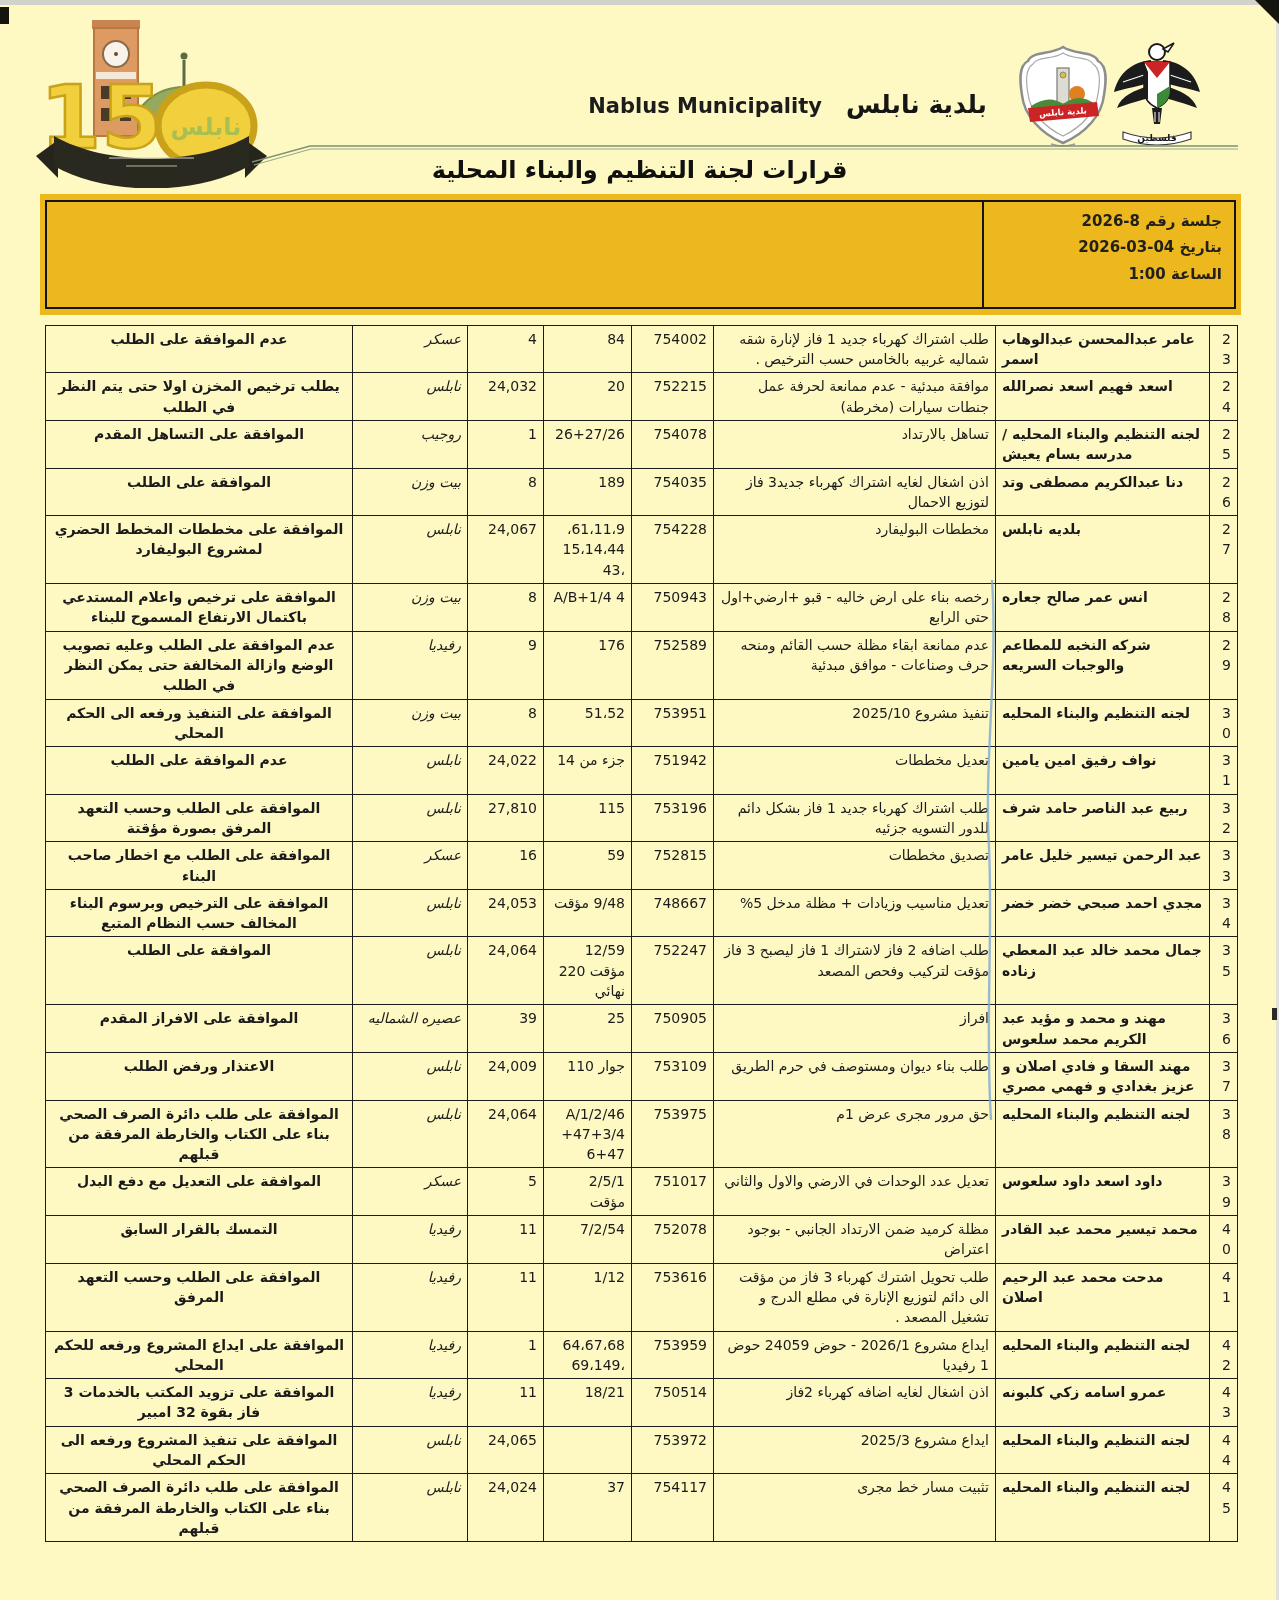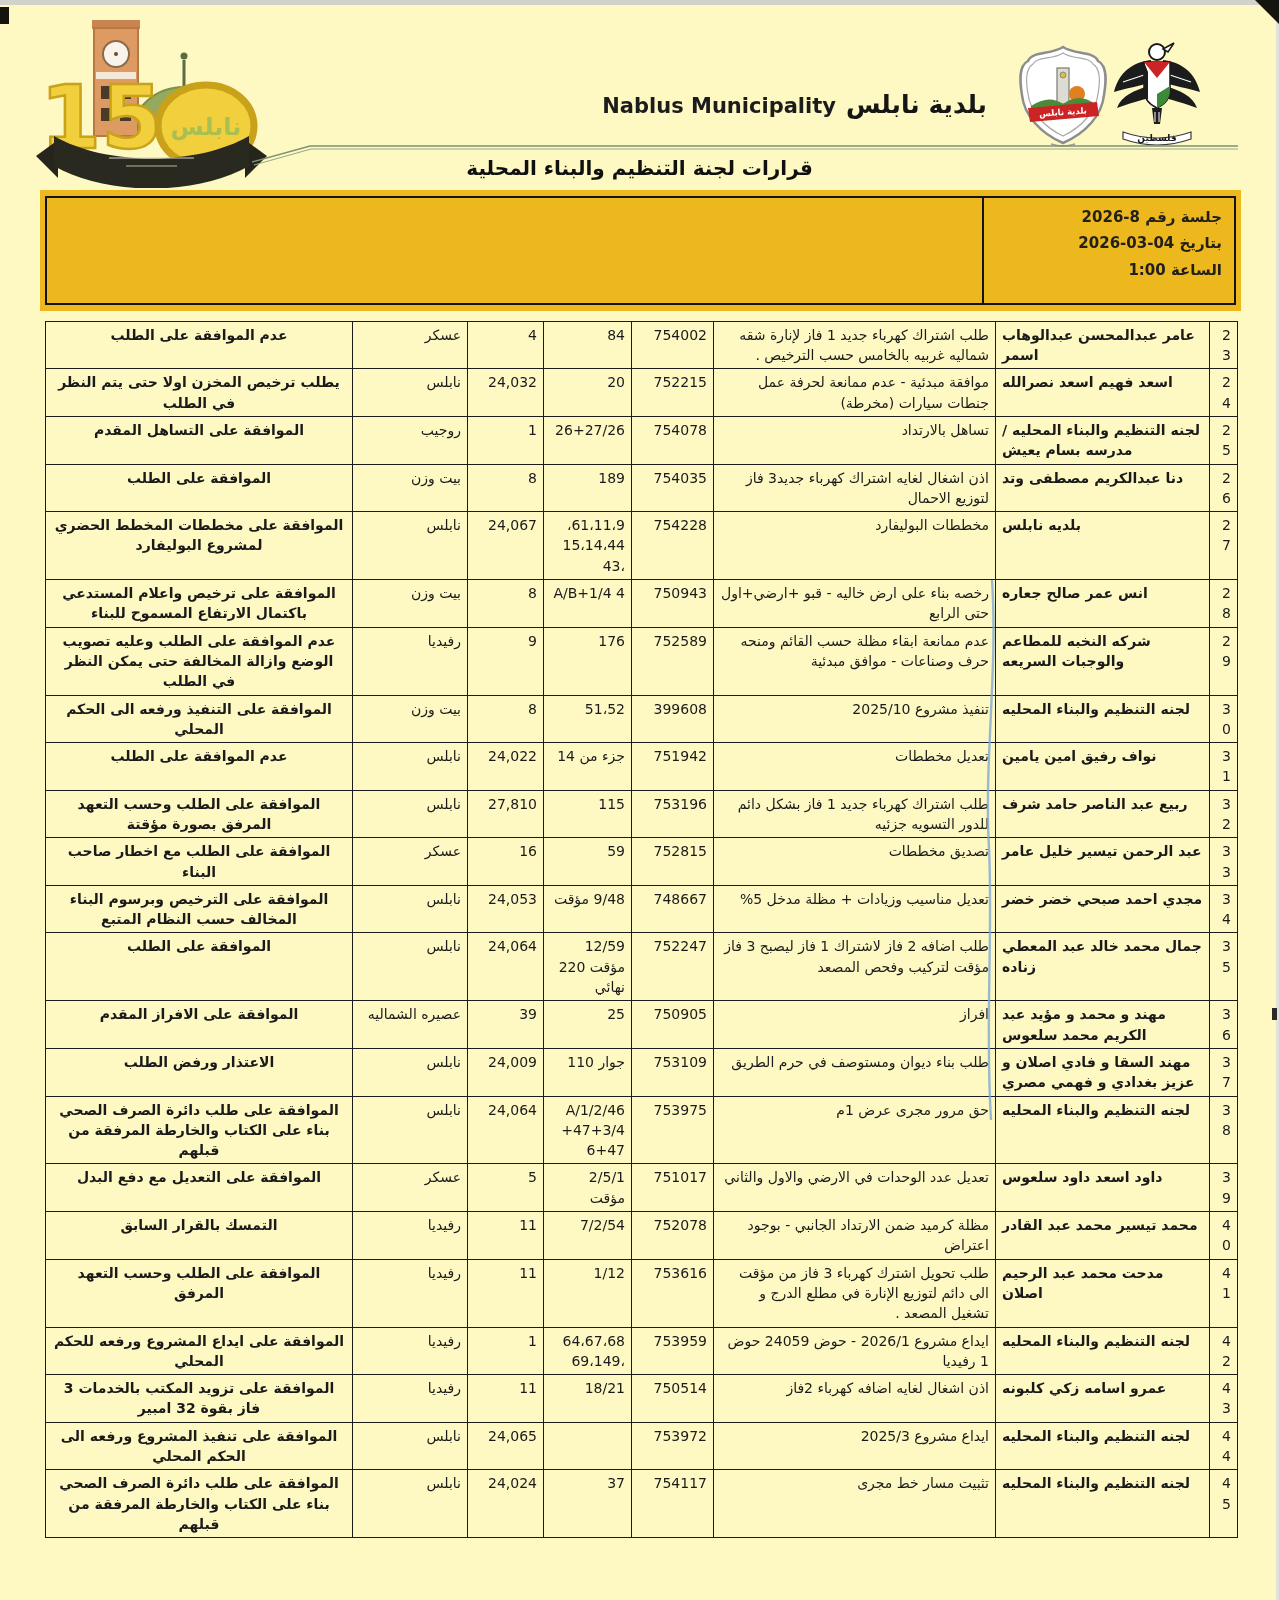--- a/index.html
+++ b/index.html
@@ -14,49 +14,49 @@
   
   .scan-edge{position:absolute;top:0;left:0;right:0;height:5px;background:#d2d2cd;}
   .scan-right{position:absolute;top:0;right:0;bottom:0;width:3px;background:#e2e2dd;}
   .speck-tl{position:absolute;left:0;top:7px;width:9px;height:17px;background:#15140f;}
   .speck-tr{position:absolute;right:0;top:0;width:0;height:0;border-top:24px solid #15140f;border-left:24px solid transparent;}
   .speck-r{position:absolute;right:2px;top:1008px;width:5px;height:12px;background:#2a2a26;}
 
   
   header{position:relative;height:152px;}
   .logo150{position:absolute;left:34px;top:16px;}
-  .brand{position:absolute;right:292px;top:90px;display:flex;align-items:baseline;gap:10px;direction:ltr;white-space:nowrap;}
+  .brand{position:absolute;right:292px;top:90px;display:flex;align-items:baseline;gap:24px;direction:ltr;white-space:nowrap;}
   .brand-en{font-size:21px;font-weight:700;color:#1c1c1c;}
   .brand-ar{font-size:25px;font-weight:700;color:#161616;}
   .emblem-muni{position:absolute;right:168px;top:44px;}
   .emblem-eagle{position:absolute;right:76px;top:38px;}
   .header-rule{position:absolute;left:248px;top:138px;}
 
-  .doc-title{ text-align:center;font-size:20px;font-weight:700;color:#101010;margin:4px 0 10px 0;}
+  .doc-title{ text-align:center;font-size:24px;font-weight:700;color:#101010;margin:4px 0 10px 0;}
 
   
   .session-band{margin:0 38px 10px 40px;background:#ecb81e;padding:6px 5px;}
   .session-inner{border:2px solid #141414;display:flex;direction:rtl;min-height:74px;}
   .session-meta{width:232px;border-left:2px solid #141414;padding:6px 12px 20px 6px;
     font-weight:700;font-size:15px;line-height:1.75;text-align:right;color:#23201a;direction:rtl;}
   .session-attendees{flex:1;padding:9px 20px;font-weight:700;font-size:14px;line-height:2.05;
     text-align:center;color:#23201a;direction:rtl;}
 
   
   table.decisions{border-collapse:collapse;table-layout:fixed;width:1192px;margin:0 42px 0 45px;direction:rtl;}
   table.decisions td{
     border:1.5px solid #1b1b1b;vertical-align:top;
     padding:3px 6px;font-size:14px;line-height:1.45;color:#1a1a1a;
     overflow:hidden;word-wrap:break-word;
   }
   td.col-no{text-align:right;padding:3px 1px;font-size:14px;}
   td.col-name{font-weight:700;text-align:left;}
   td.col-request{text-align:right;}
   td.col-file,td.col-plot,td.col-block{text-align:right;direction:rtl;}
-  td.col-location{text-align:right;}
+  td.col-location{text-align:right;font-style:italic;}
   td.col-decision{font-weight:700;text-align:center;}
 
   .pen-mark{position:absolute;left:974px;top:580px;pointer-events:none;}
 </style>
 </head>
 <body>
 
 <div class="page">
 
   <div class="scan-edge"></div>
@@ -232,21 +232,21 @@
           <td class="col-file">752589</td>
           <td class="col-plot">176</td>
           <td class="col-block">9</td>
           <td class="col-location">رفيديا</td>
           <td class="col-decision">عدم الموافقة على الطلب وعليه تصويب الوضع وازالة المخالفة حتى يمكن النظر في الطلب</td>
         </tr>
         <tr>
           <td class="col-no">30</td>
           <td class="col-name">لجنه التنظيم والبناء المحليه</td>
           <td class="col-request">تنفيذ مشروع 2025/10</td>
-          <td class="col-file">399608</td>
+          <td class="col-file">753951</td>
           <td class="col-plot">51،52</td>
           <td class="col-block">8</td>
           <td class="col-location">بيت وزن</td>
           <td class="col-decision">الموافقة على التنفيذ ورفعه الى الحكم المحلي</td>
         </tr>
         <tr>
           <td class="col-no">31</td>
           <td class="col-name">نواف رفيق امين يامين</td>
           <td class="col-request">تعديل مخططات</td>
           <td class="col-file">751942</td>

